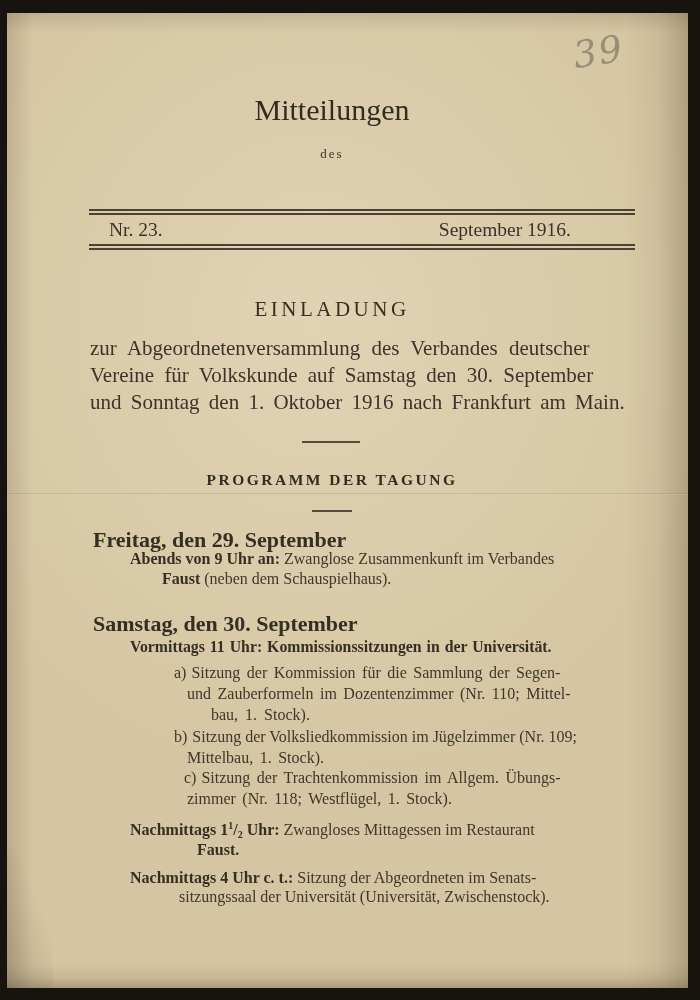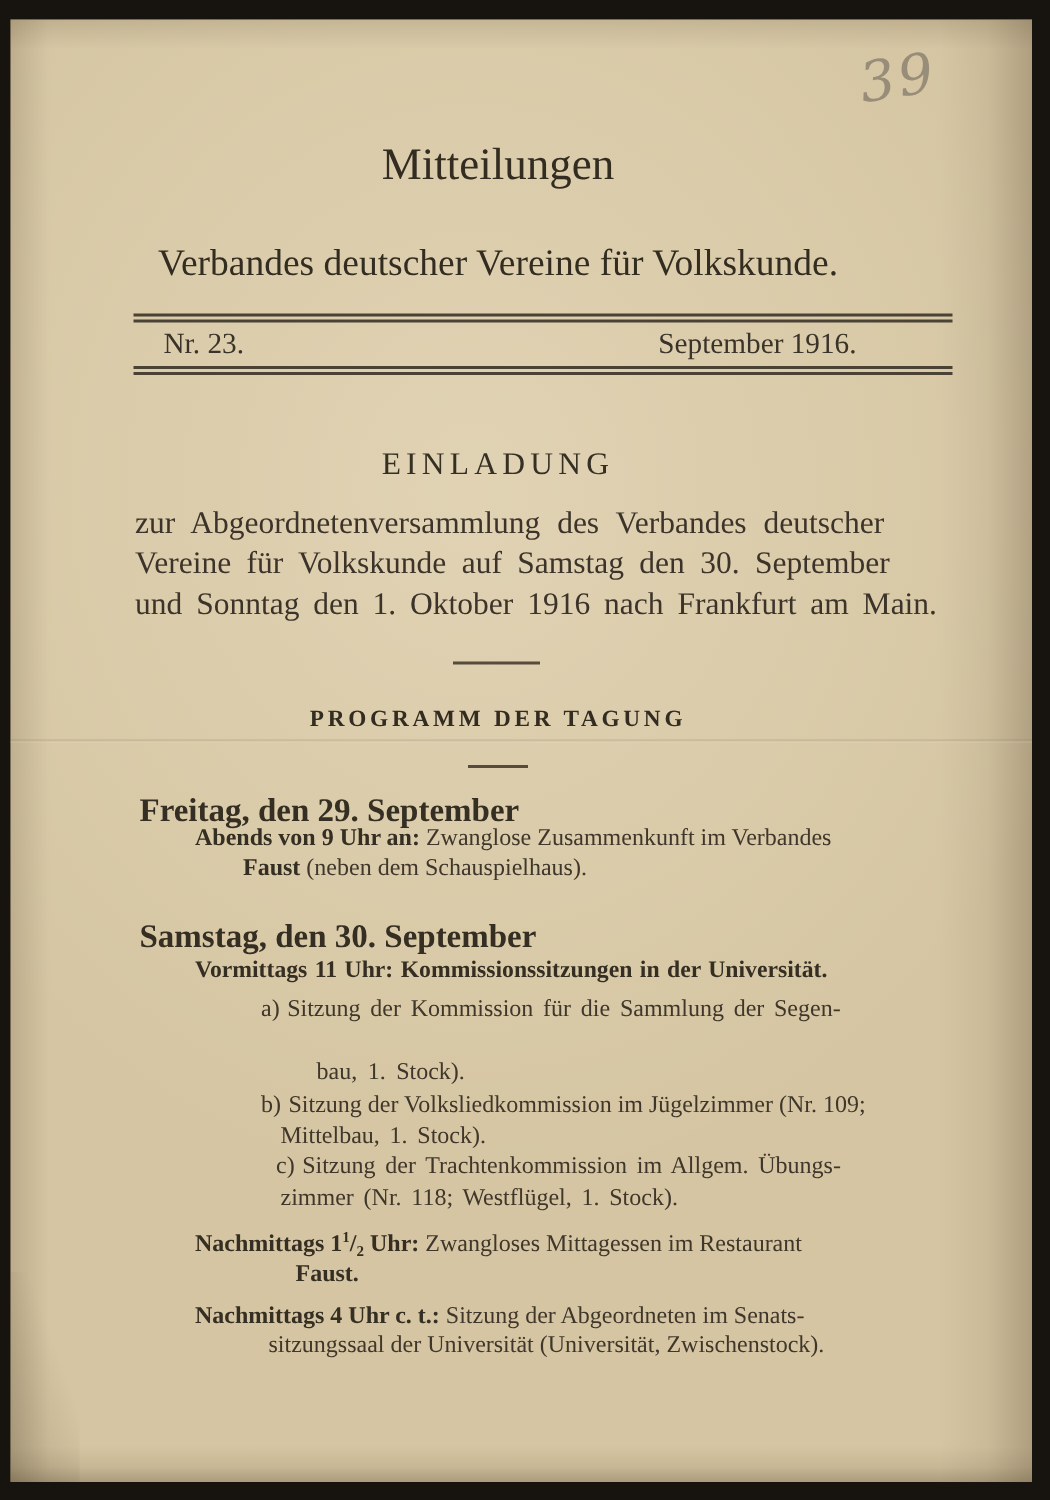--- a/index.html
+++ b/index.html
@@ -67,21 +67,21 @@
 </style>
 </head>
 <body>
 
 <div class="scan">
   <div class="paper">
 
     <div class="handwritten">39</div>
 
     <div class="ctr masthead-title">Mitteilungen</div>
-    <div class="ctr masthead-org">Verbandes deutscher Vereine für Volkskunde.</div>
+    <div class="ctr masthead-connector">des</div>
 
     <div class="rule thin" style="left:82px;top:196px;width:546px;"></div>
     <div class="rule thin" style="left:82px;top:200px;width:546px;"></div>
 
     <div class="issue-row">
       <span>Nr. 23.</span>
       <span>September 1916.</span>
     </div>
 
     <div class="rule thin" style="left:82px;top:231px;width:546px;"></div>
@@ -99,20 +99,21 @@
     <div class="rule thin" style="left:305px;top:497px;width:40px;background:#564c3e;"></div>
 
     <div class="pl day" style="left:86px;top:514px;">Freitag, den 29. September</div>
     <div class="pl" style="left:123px;top:537px;"><span class="tl">Abends von 9 Uhr an:</span><span> Zwanglose Zusammenkunft im Verbandes</span></div>
     <div class="pl" style="left:155px;top:557px;"><span class="tl">Faust</span><span> (neben dem Schauspielhaus).</span></div>
 
     <div class="pl day" style="left:86px;top:598px;">Samstag, den 30. September</div>
     <div class="pl tl" style="left:123px;top:625px;font-size:15.8px;word-spacing:1px;">Vormittags 11 Uhr: Kommissionssitzungen in der Universität.</div>
 
     <div class="pl ws2" style="left:167px;top:651px;"><span class="marker">a)</span><span>Sitzung der Kommission für die Sammlung der Segen-</span></div>
+    <div class="pl ws2" style="left:180px;top:672px;">und Zauberformeln im Dozentenzimmer (Nr. 110; Mittel-</div>
     <div class="pl ws3" style="left:180px;top:693px;">bau, 1. Stock).</div>
 
     <div class="pl" style="left:167px;top:715px;"><span class="marker">b)</span><span>Sitzung der Volksliedkommission im Jügelzimmer (Nr. 109;</span></div>
     <div class="pl ws2" style="left:180px;top:736px;">Mittelbau, 1. Stock).</div>
 
     <div class="pl ws2" style="left:167px;top:756px;margin-left:10px;"><span class="marker">c)</span><span>Sitzung der Trachtenkommission im Allgem. Übungs-</span></div>
     <div class="pl ws2" style="left:180px;top:777px;">zimmer (Nr. 118; Westflügel, 1. Stock).</div>
 
     <div class="pl" style="left:123px;top:807px;"><span class="tl"><span>Nachmittags 1</span><sup class="frac">1</sup><span>/</span><sub class="frac">2</sub><span> Uhr:</span></span><span> Zwangloses Mittagessen im Restaurant</span></div>
     <div class="pl tl" style="left:190px;top:828px;">Faust.</div>

